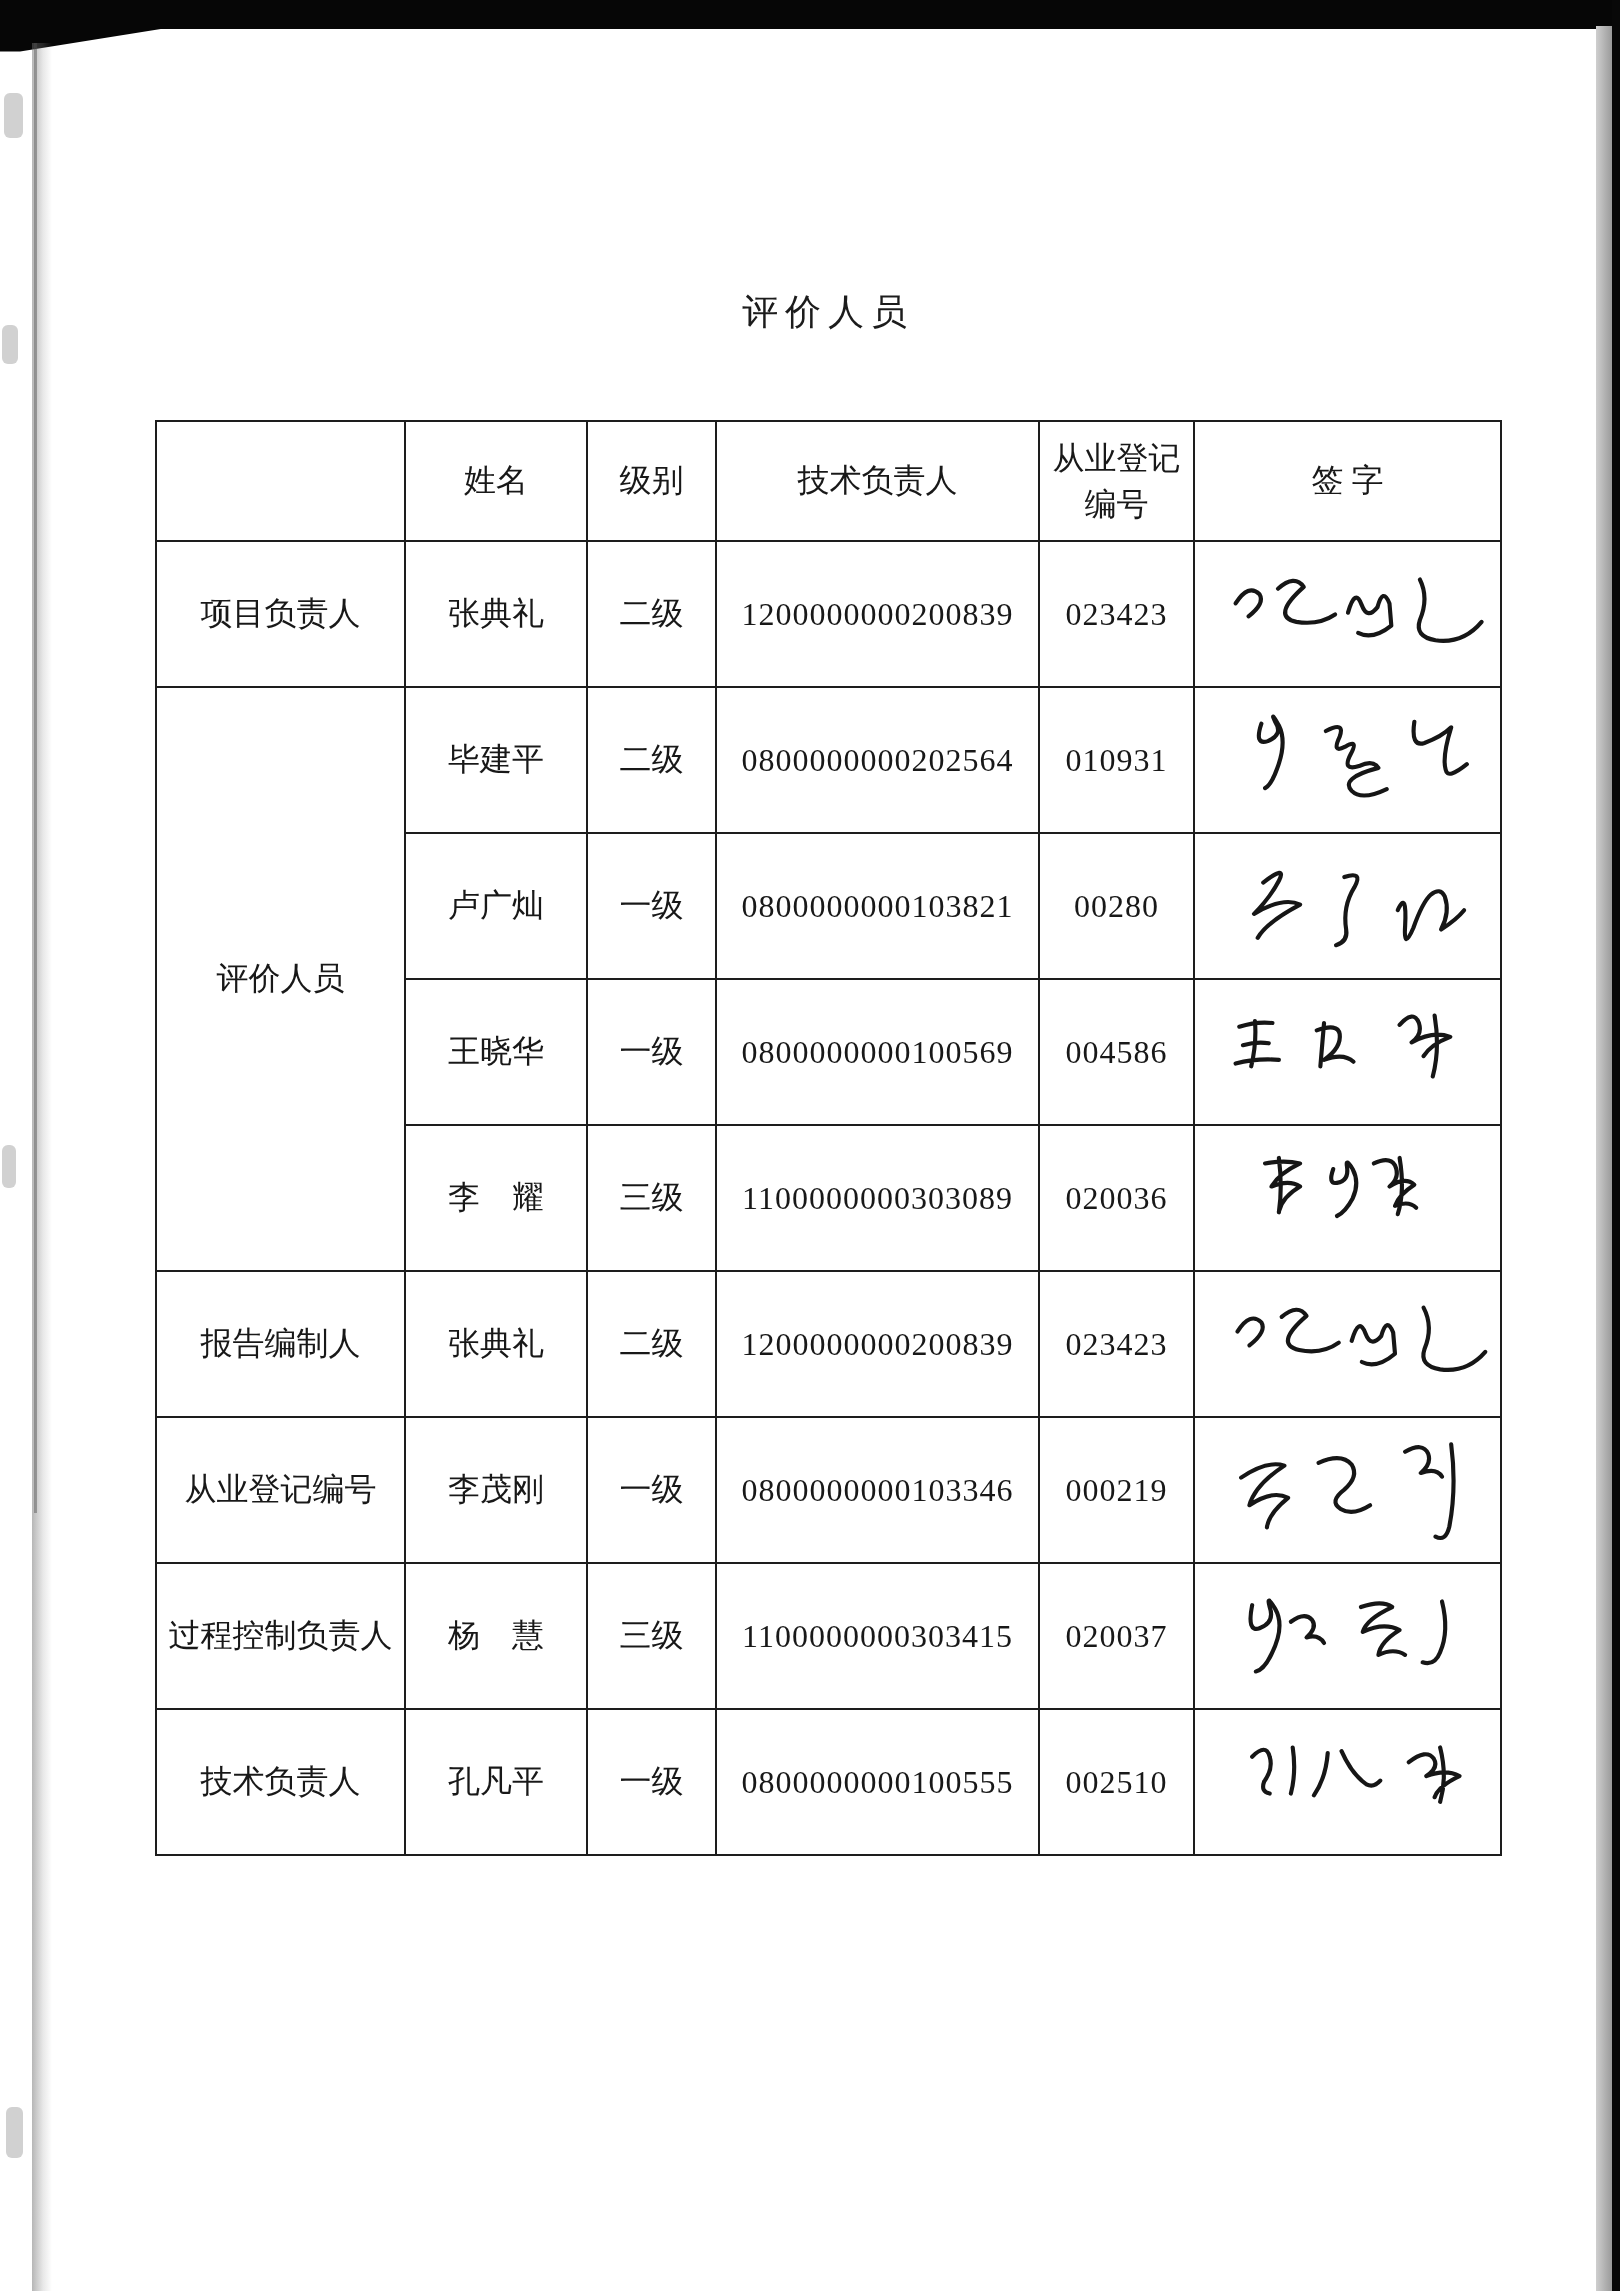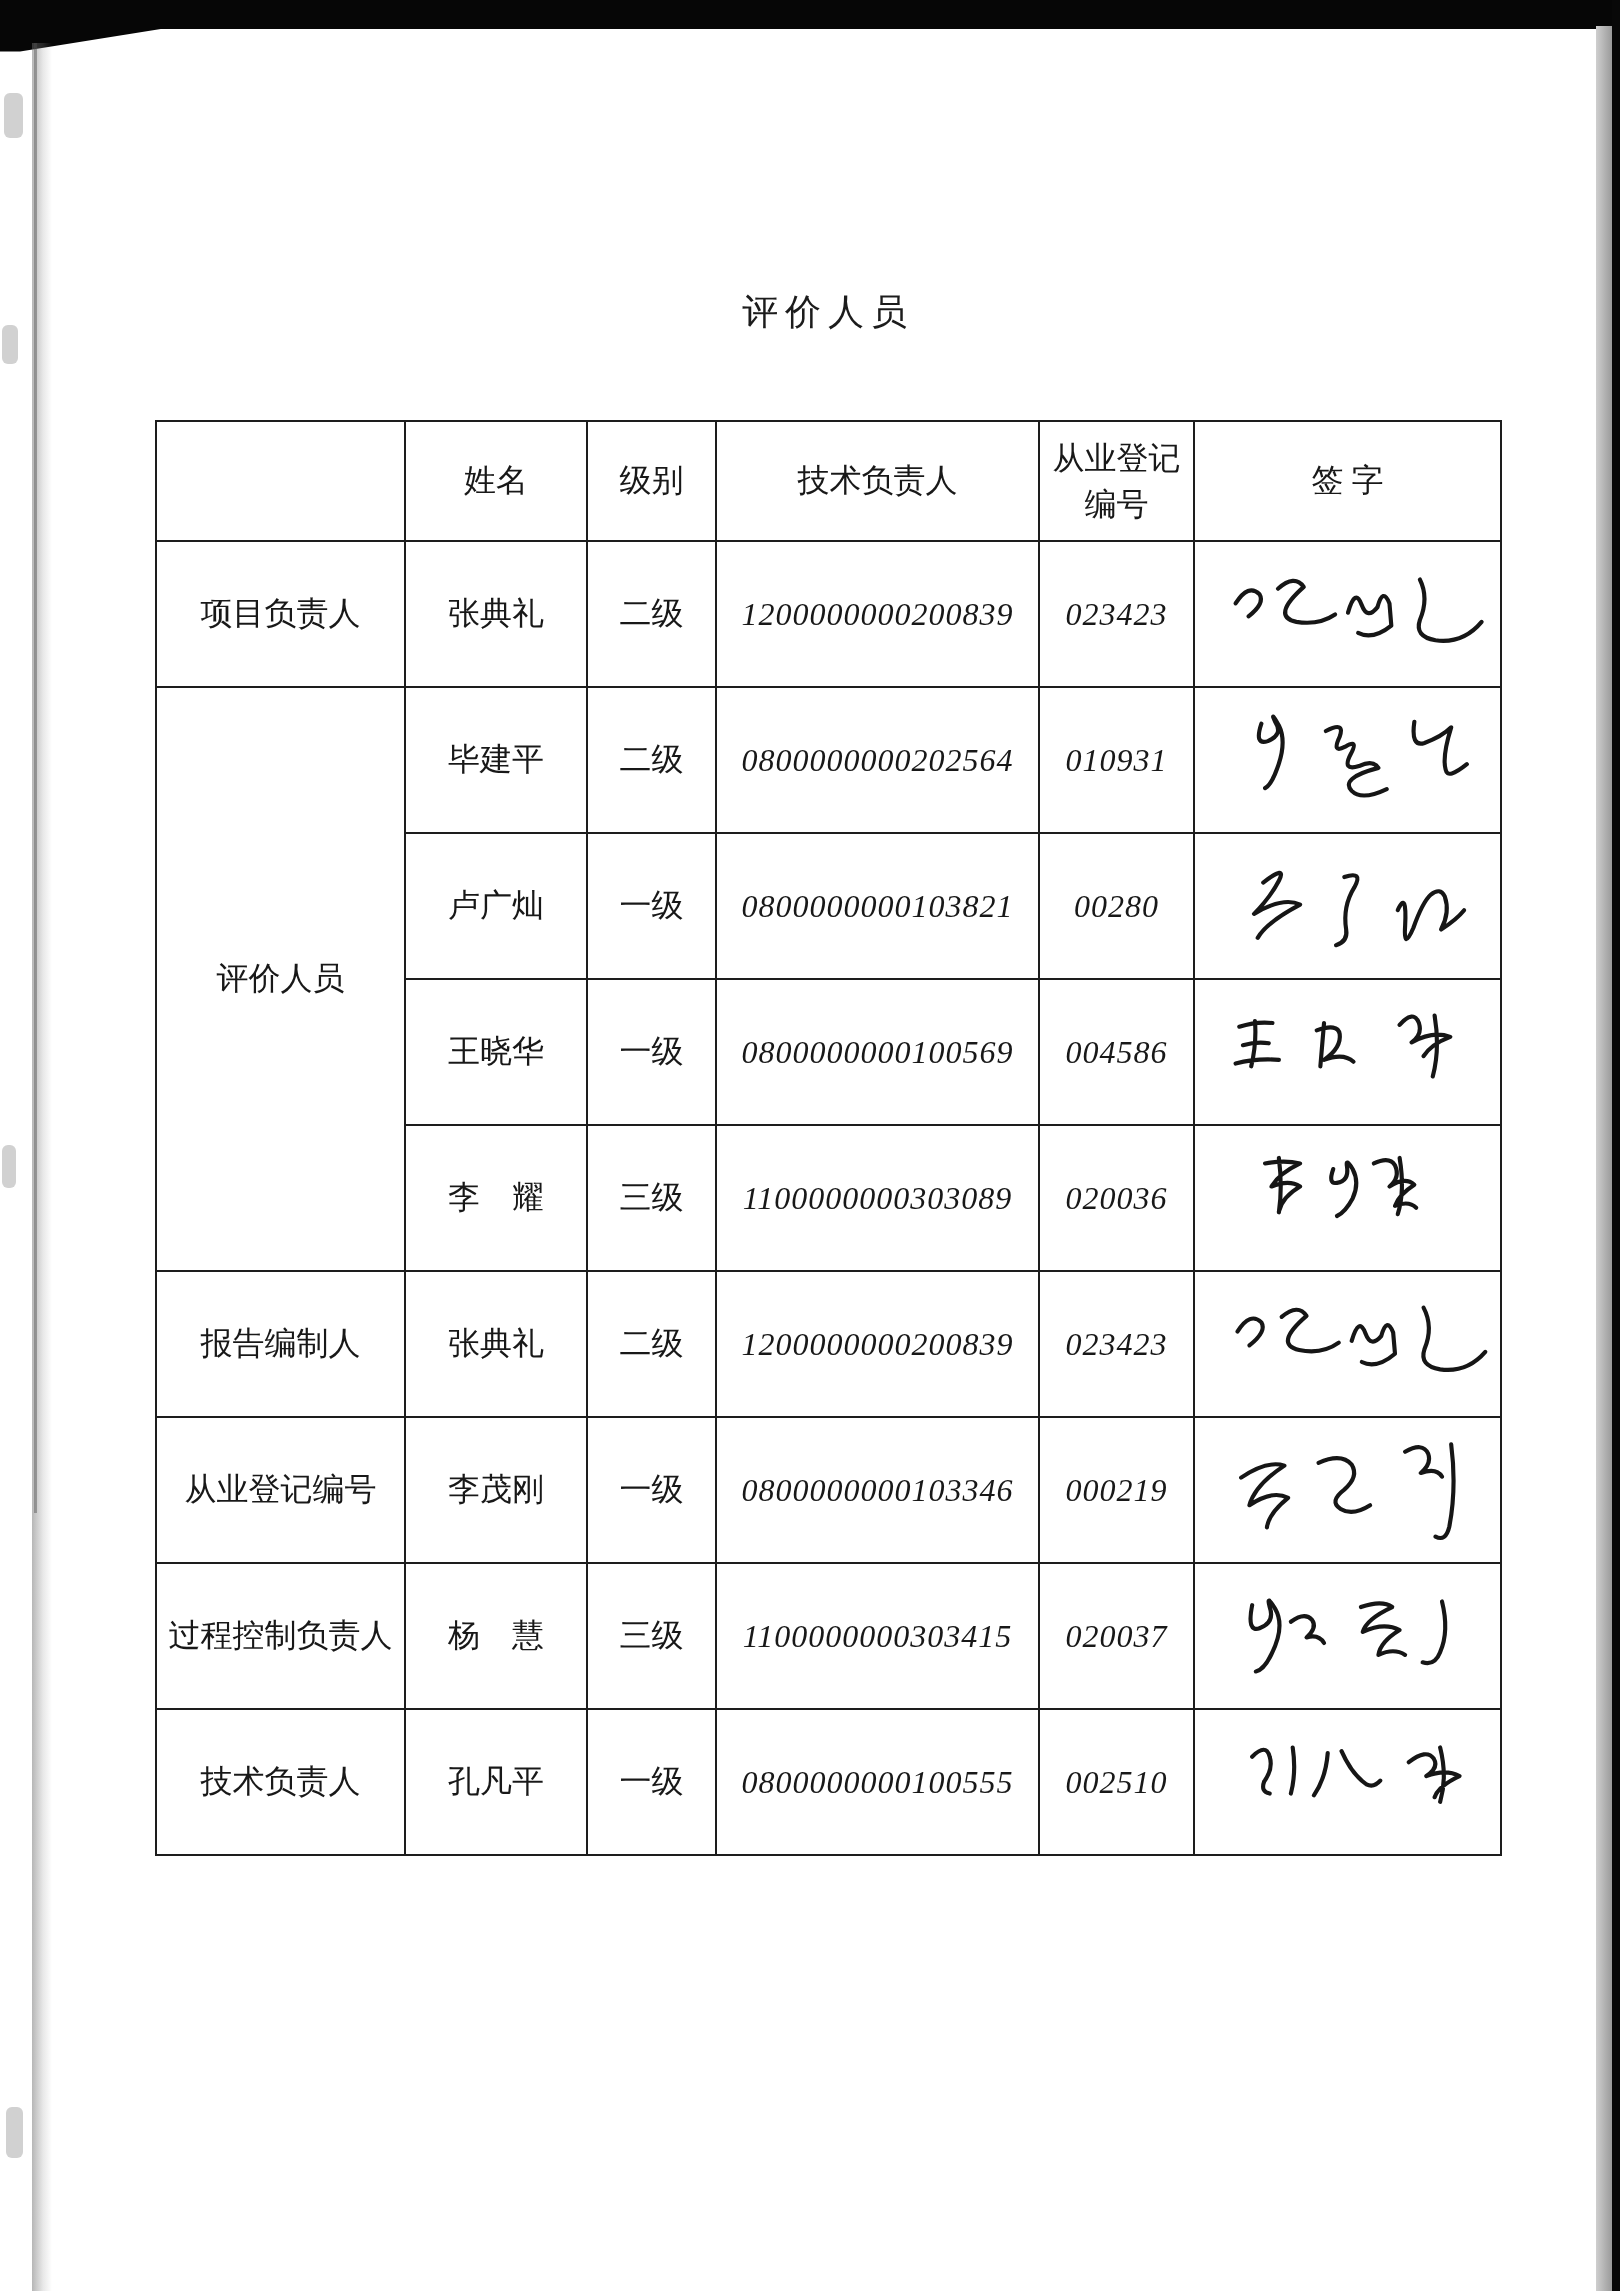--- a/index.html
+++ b/index.html
@@ -34,21 +34,21 @@
     border-collapse:collapse;table-layout:fixed;
     border:2.9px solid #141414;
   }
   table.eval td{
     border:2px solid #1d1d1d;text-align:center;vertical-align:middle;
     font-size:32px;color:#181818;padding:0;overflow:hidden;
   }
   tr.hdr{height:120px;}
   tr.row{height:146px;}
   td.reghead div{line-height:1.45;padding:0 8px;}
-  .num{font-size:33px;letter-spacing:1px;font-family:"Liberation Serif",serif;font-style:italic;}
+  .num{font-size:33px;letter-spacing:1px;font-family:"Liberation Serif",serif;}
   .sigwrap{display:flex;align-items:center;justify-content:center;height:100%;}
   svg.sig{display:block;}
   svg.sig path{fill:none;stroke:#161616;stroke-width:4.5;stroke-linecap:round;stroke-linejoin:round;}
 </style>
 </head>
 <body>
 
 <div class="page">
 
   <div class="scan-top"></div>

